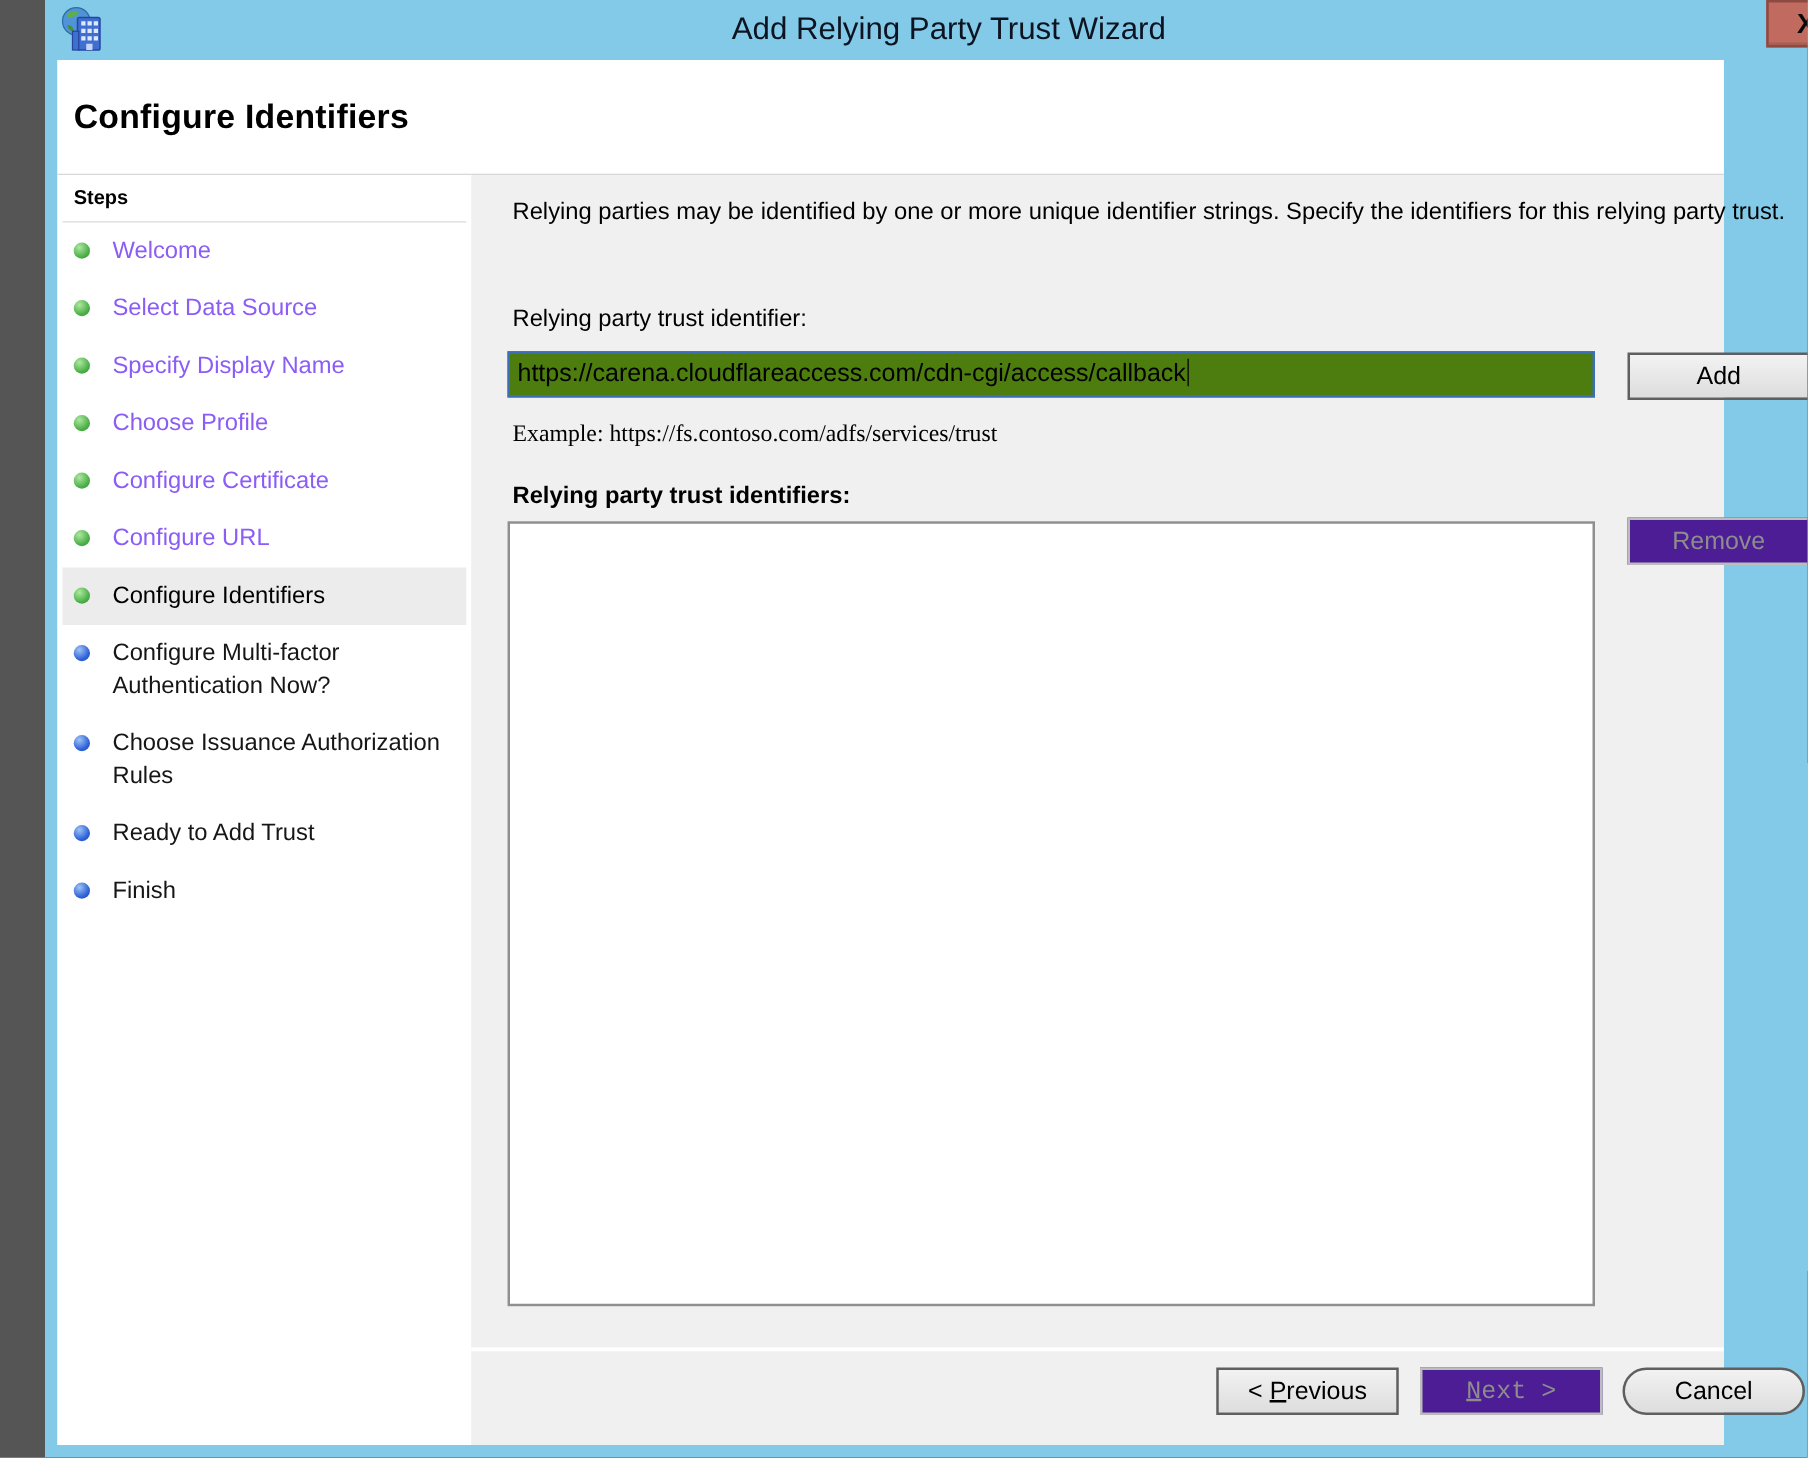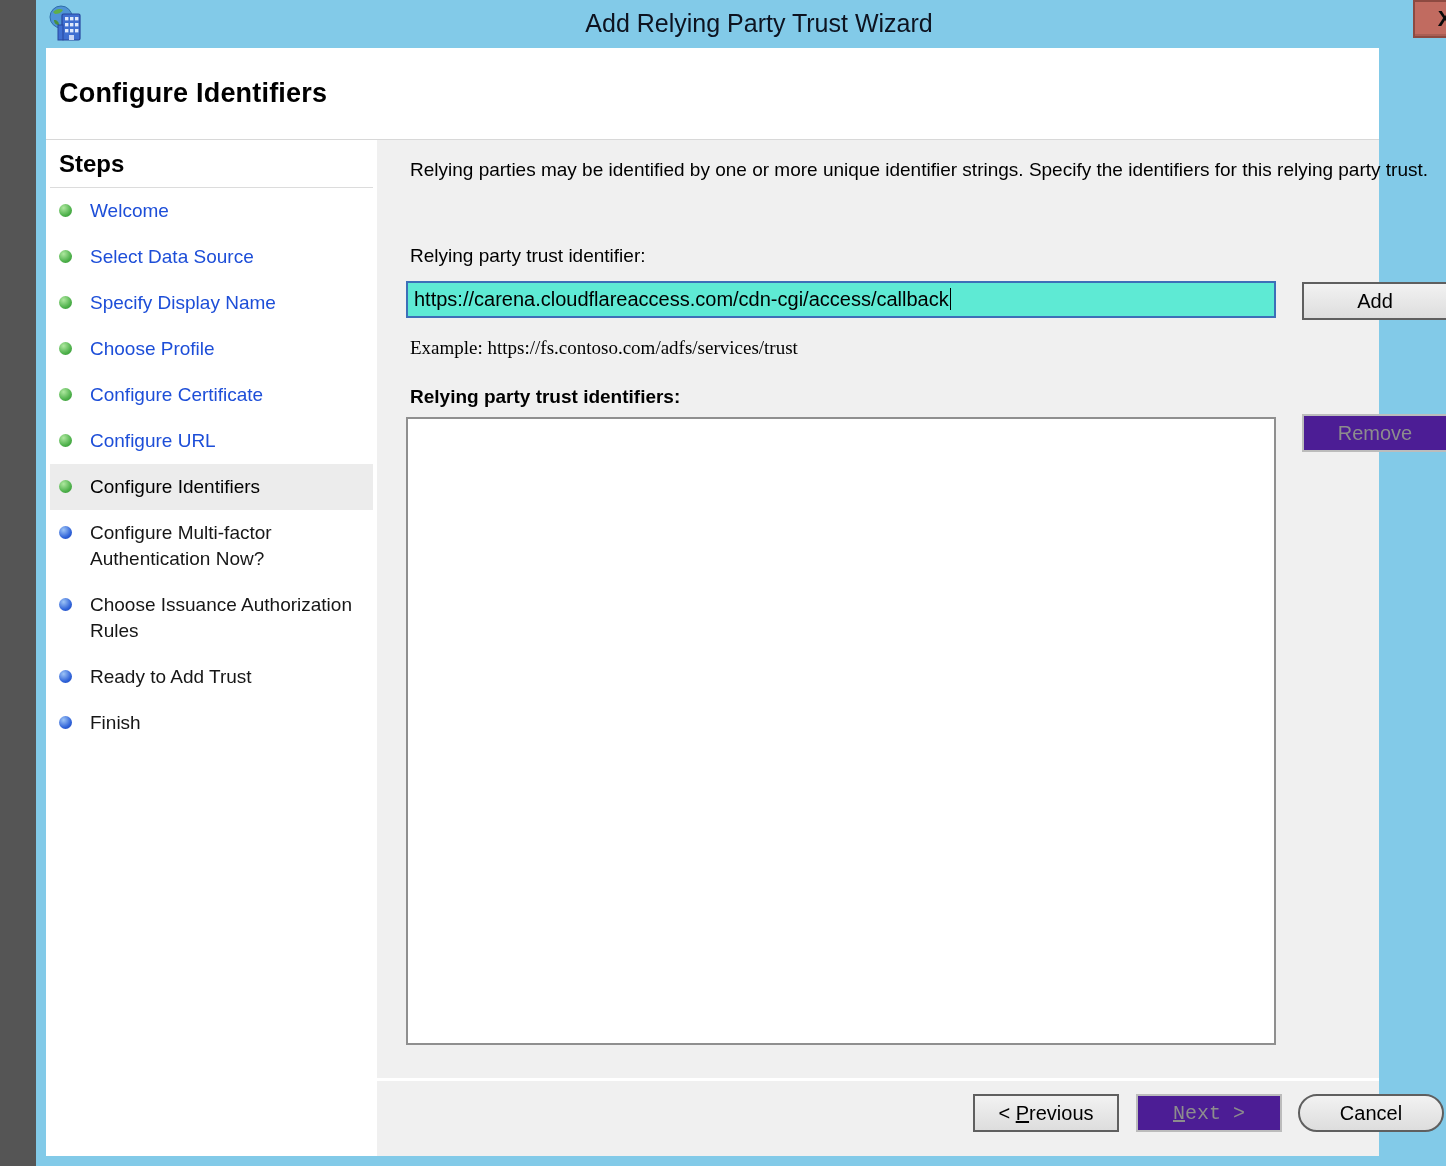--- a/index.html
+++ b/index.html
@@ -29,44 +29,44 @@
   }
   
   .dialog { position:absolute; left:10px; top:48px; width:1333px; height:1108px; background:#ffffff; }
   .header { position:absolute; left:0; top:0; right:0; height:91px; background:#fff; }
   .header h1 { margin:0; padding:30px 0 0 13px; font-size:27px; font-weight:bold; letter-spacing:0.2px; }
   
   .sidebar {
     position:absolute; left:0; top:91px; bottom:0; width:331px;
     background:#ffffff; border-top:1px solid #d8d8d8;
   }
-  .steps-heading { padding:10px 0 0 13px; font-size:24px; font-weight:bold; }
+  .steps-heading { padding:10px 0 0 13px; font-size:16px; font-weight:bold; }
   .steps-divider { height:1px; background:#dcdcdc; margin:9px 4px 0 4px; }
   .steps-list { list-style:none; margin:0; padding:0 0 0 0; }
   .step { position:relative; margin:0 4px; padding:10px 8px 10px 40px; font-size:19px; line-height:26px; cursor:default; }
   .bullet { position:absolute; left:9px; top:16px; width:13px; height:13px; border-radius:50%; }
   .bullet.green { background:radial-gradient(circle at 35% 30%, #aee89f, #4db04a 62%, #2e8e2e); }
   .bullet.blue  { background:radial-gradient(circle at 35% 30%, #9dc4f6, #2f62d8 62%, #1c43b4); }
-  .step.done .step-label { color:#1d4ed8; cursor:pointer; }
+  .step.done .step-label { color:#8b5cf6; cursor:pointer; }
   .step.current { background:#ececec; color:#000; }
   .step.upcoming { color:#161616; }
   
   .content-col { position:absolute; left:331px; top:91px; right:0; bottom:0; }
   .content-area {
     position:absolute; left:0; right:0; top:0; bottom:78px;
     background:#f0f0f0; border-top:1px solid #d8d8d8;
   }
   .intro { position:absolute; left:33px; top:16px; width:1045px; margin:0; font-size:19px; line-height:27px; }
   .field-label { position:absolute; left:33px; font-size:19px; }
   .identifier-label { top:105px; }
   .identifiers-label { top:246px;font-weight:bold; }
   .example { position:absolute; left:33px; top:197px; font-size:19px;font-family:Liberation Serif, serif; }
   .identifier-input {
     position:absolute; left:29px; top:141px; width:870px; height:37px;
-    background:#5eead4; border:2px solid #3d6fb8;
+    background:#4d7c0f; border:2px solid #3d6fb8;
     font-size:20px; line-height:33px; padding:0 6px;
     white-space:nowrap; overflow:hidden; cursor:text;
   }
   .caret { display:inline-block; width:1px; height:22px; background:#000; vertical-align:-4px; margin-left:1px; }
   .listbox {
     position:absolute; left:29px; top:277px; width:870px; height:628px;
     background:#ffffff; border:2px solid #8f8f8f;
   }
   
   .btn {

